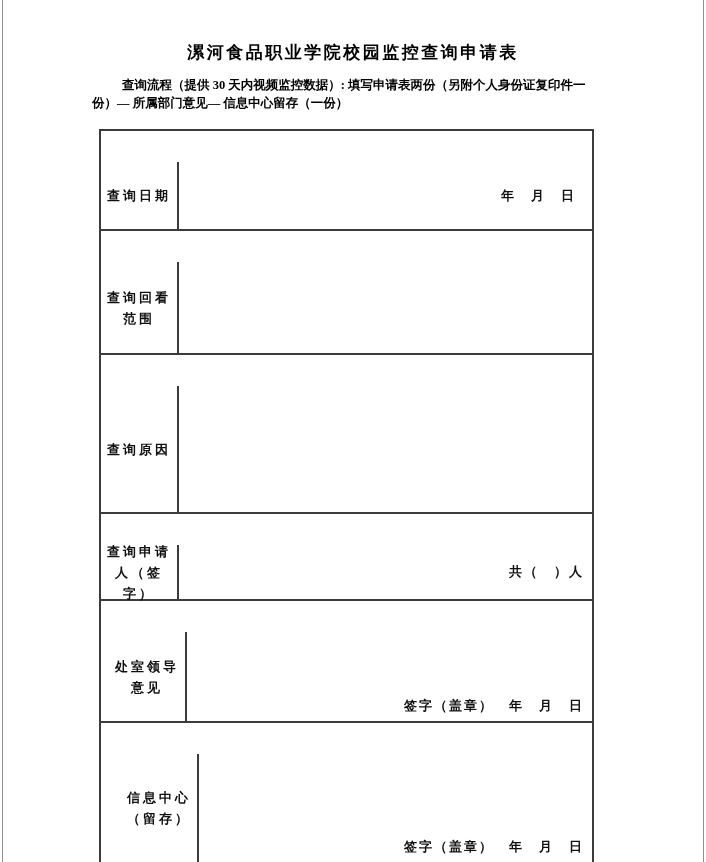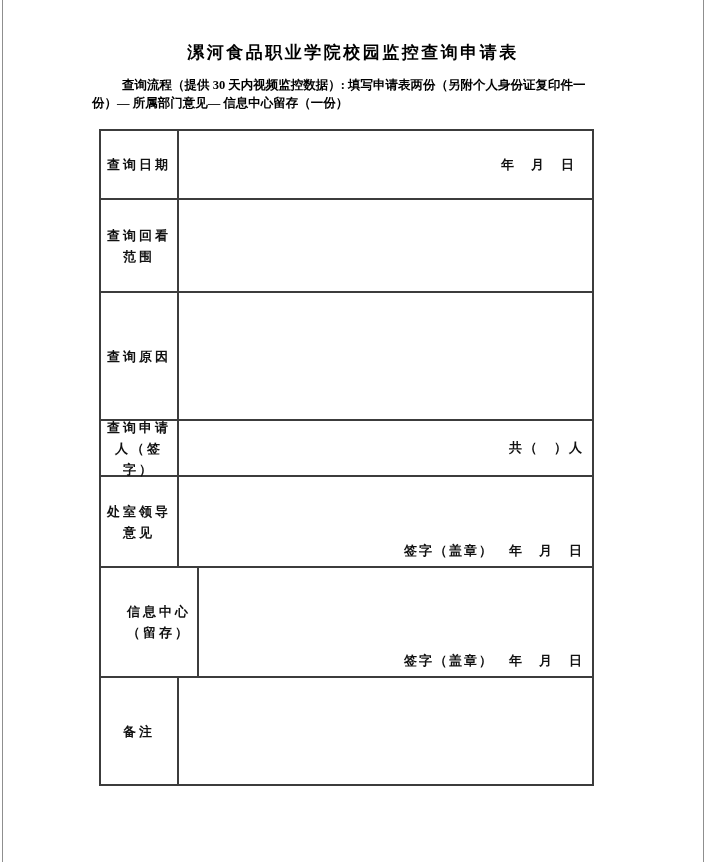--- a/index.html
+++ b/index.html
@@ -46,20 +46,21 @@
   .form-table {
     position: absolute;
     top: 129px; left: 99px;
     width: 495px;
     border: 2px solid #3c3c3c;
     background: #ffffff;
   }
   .form-row {
     display: flex;
     border-bottom: 2px solid #3c3c3c;
+    margin-top: 31px;
   }
   .form-row:last-child { border-bottom: none; }
 
   .cell-label {
     width: 78px;
     flex: 0 0 78px;
     border-right: 2px solid #3c3c3c;
     display: flex;
     align-items: center;
     justify-content: center;
@@ -88,21 +89,21 @@
   .content-right-bottom {
     align-items: flex-end;
     justify-content: flex-end;
     padding: 0 8px 6px 0;
   }
 
   .h-r0 { height: 69px; }
   .h-r1 { height: 128px; }
   .h-r2 { height: 93px; }
   .h-r3 { height: 56px; }
-  .h-r4 { height: 91px; }
+  .h-r4 { height: 91px; padding-left: 8px; }
   .h-r5 { height: 110px; padding-left: 20px; }
   .h-r6 { height: 106px; }
 </style>
 </head>
 <body>
 
 <div class="page-edge edge-left"></div>
 <div class="page-edge edge-right"></div>
 
 <div class="doc-title">漯河食品职业学院校园监控查询申请表</div>

